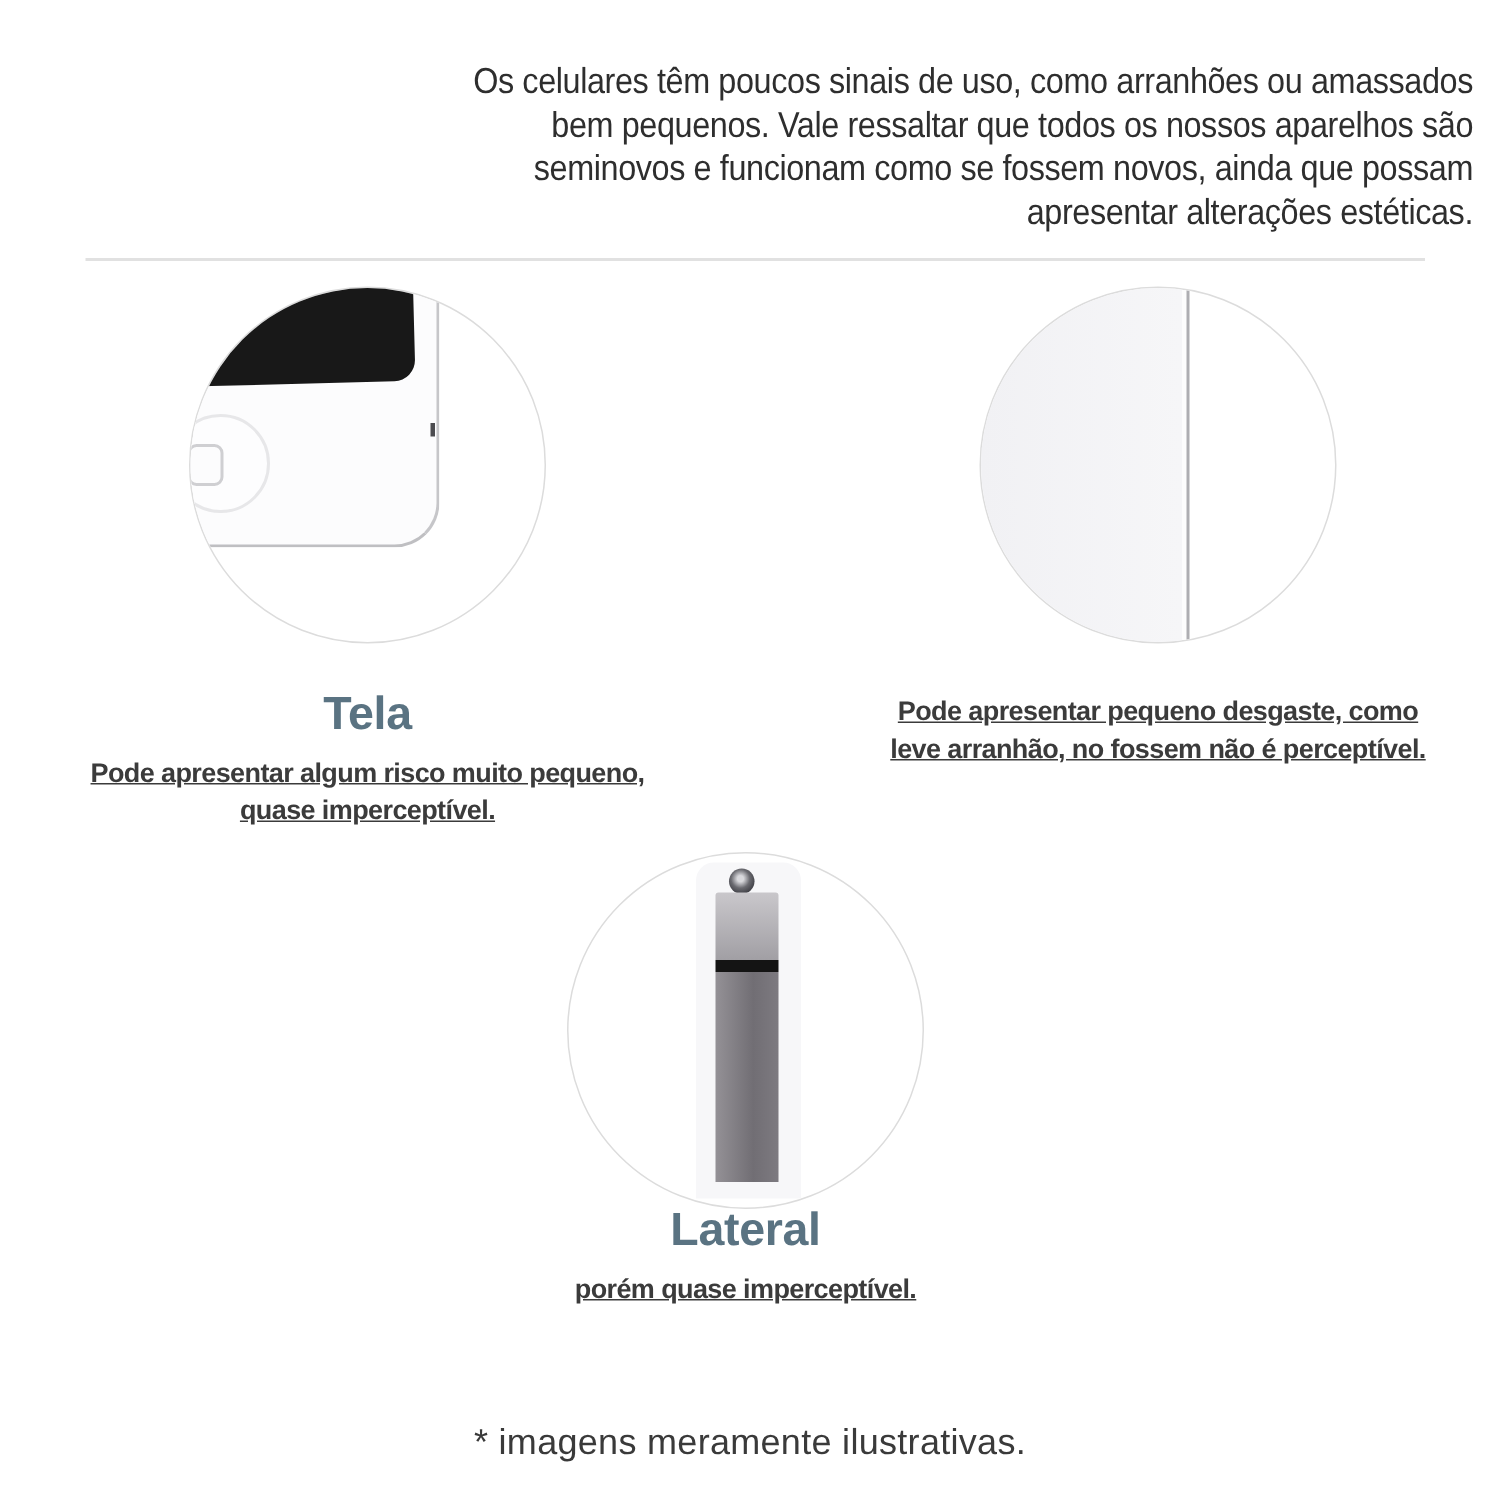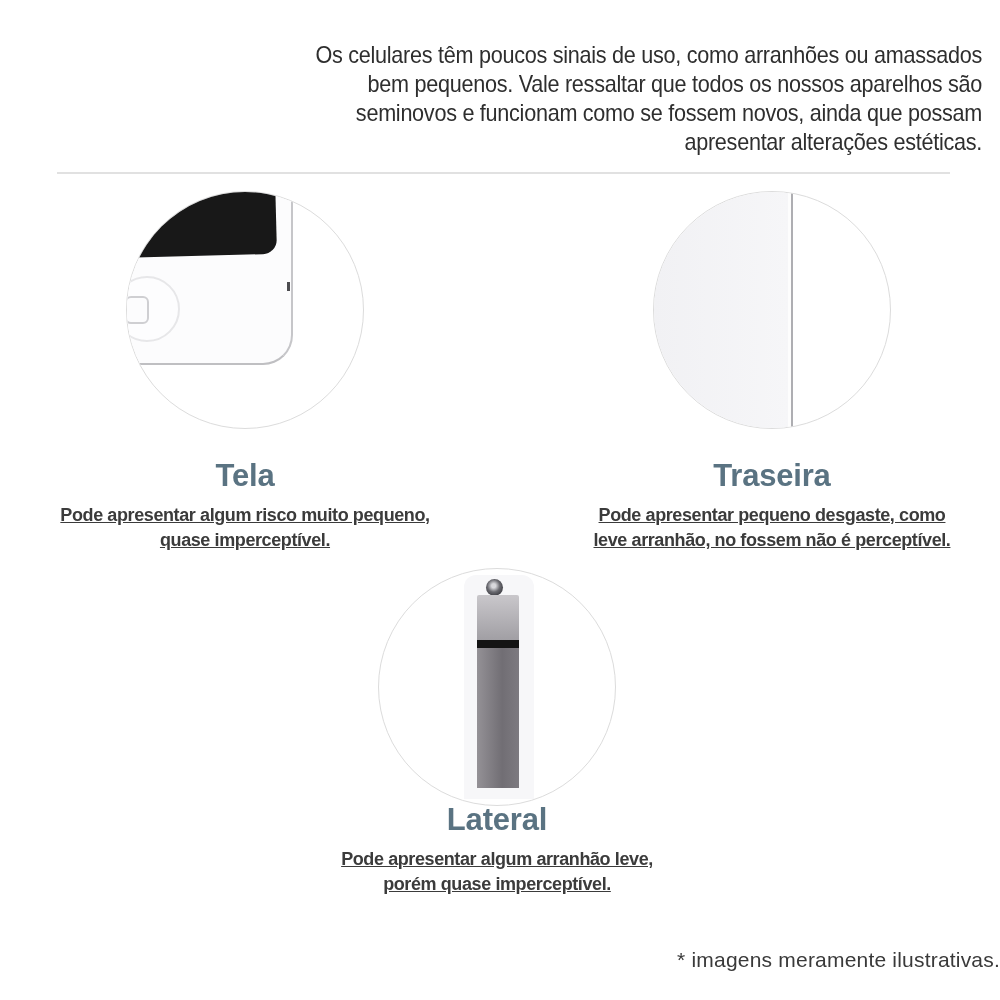--- a/index.html
+++ b/index.html
@@ -73,22 +73,22 @@
   .sec-title {
     font-size:31px; font-weight:bold; color:#5a7382;
     letter-spacing:-0.2px; margin:0 0 13px 0; line-height:28px;
   }
   .sec-caption {
     font-size:18px; font-weight:600; color:#3b3b3b;
     line-height:25px; letter-spacing:-0.4px; white-space:nowrap;text-decoration:underline;
   }
 
   .footnote {
-    position:absolute; top:948px; left:0; width:1000px; text-align:right;
-    font-size:21px; color:#3a3a3a; letter-spacing:0.2px;
+    position:absolute; top:948px; left:0; width:1000px; text-align:center;
+    font-size:24px; color:#3a3a3a; letter-spacing:0.2px;
   }
 </style>
 </head>
 <body>
 
 <div class="page">
 
   <div class="intro">
     <div class="intro-line">Os celulares têm poucos sinais de uso, como arranhões ou amassados</div>
     <div class="intro-line">bem pequenos. Vale ressaltar que todos os nossos aparelhos são</div>
@@ -120,26 +120,24 @@
     <div class="lat-dark"></div>
   </div>
 
   <div class="section-label" id="sec-tela">
     <div class="sec-title">Tela</div>
     <div class="sec-caption">Pode apresentar algum risco muito pequeno,</div>
     <div class="sec-caption">quase imperceptível.</div>
   </div>
 
   <div class="section-label" id="sec-traseira">
-    <div class="sec-title">Traseira</div>
     <div class="sec-caption">Pode apresentar pequeno desgaste, como</div>
     <div class="sec-caption">leve arranhão, no fossem não é perceptível.</div>
   </div>
 
   <div class="section-label" id="sec-lateral">
     <div class="sec-title">Lateral</div>
-    <div class="sec-caption">Pode apresentar algum arranhão leve,</div>
     <div class="sec-caption">porém quase imperceptível.</div>
   </div>
 
   <div class="footnote">* imagens meramente ilustrativas.</div>
 
 </div>
 
 </body></html>

